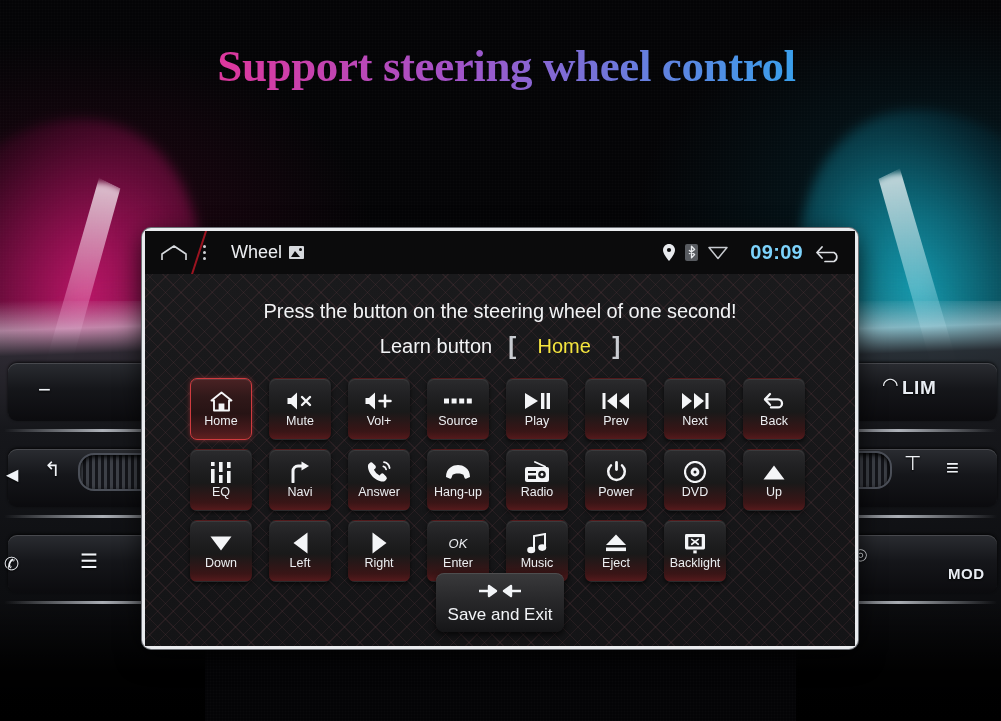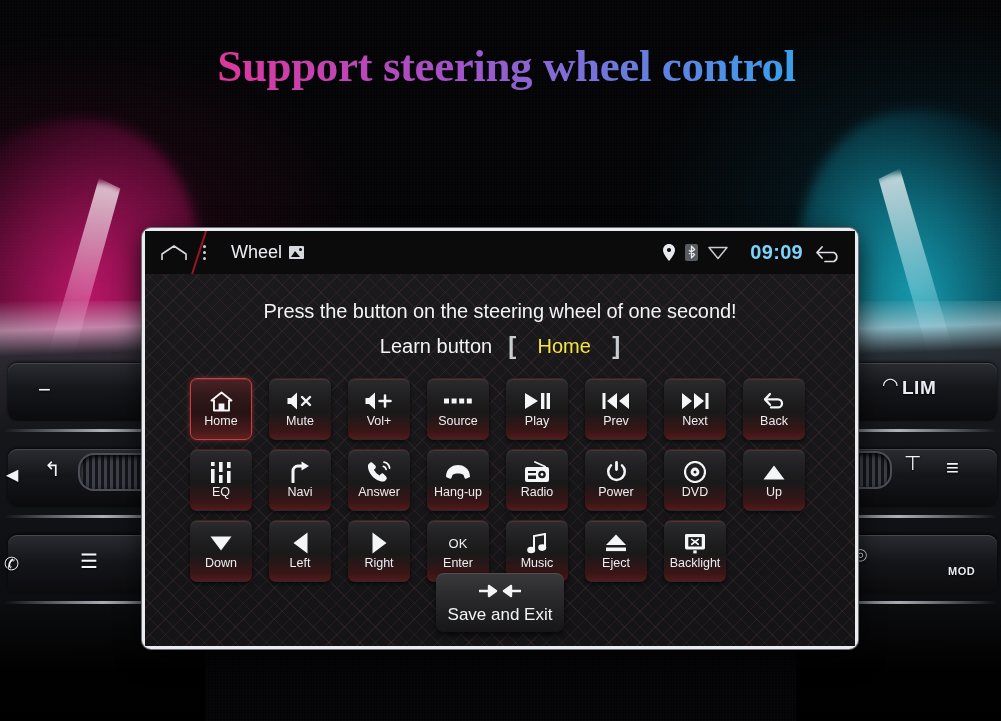--- a/index.html
+++ b/index.html
@@ -70,21 +70,21 @@
     background: linear-gradient(180deg, #2a2c31 0%, #15161a 45%, #0b0b0e 100%);
     box-shadow: 0 1px 0 rgba(255,255,255,0.14) inset, 0 -1px 3px rgba(0,0,0,0.8);
   }
   .wp-b1 { top: 62px; } .wp-b2 { top: 148px; } .wp-b3 { top: 234px; }
   .wp-sep {
     position: absolute; left: 2%; width: 96%; height: 3px;
     background: linear-gradient(90deg, transparent, rgba(225,230,238,0.75), transparent);
   }
   .wp-s1 { top: 128px; } .wp-s2 { top: 214px; } .wp-s3 { top: 300px; }
   .wp-txt {
-    position: absolute; color: #e9edf3; font-size: 11px; font-weight: 700;
+    position: absolute; color: #e9edf3; font-size: 15px; font-weight: 700;
     letter-spacing: .5px; text-shadow: 0 1px 2px #000;
     font-family: "Liberation Sans", sans-serif; white-space: nowrap;
   }
   .wp-glyph {
     position: absolute; color: #f0f3f7; font-size: 22px; line-height: 1;
     text-shadow: 0 1px 2px #000;
   }
   .wp-knurl {
     position: absolute; width: 82px; height: 38px; border-radius: 16px;
     background:
@@ -229,20 +229,21 @@
     height: 24px; display: flex; align-items: center; justify-content: center;
     color: #f4f5f7;
   }
   .key .klabel {
     color: #eceef1; font-size: 12.5px; line-height: 1.1;
     font-family: "Liberation Sans", sans-serif; white-space: nowrap;
   }
   .key .ktop {
     color: #eceef1; font-size: 13px; line-height: 1;
     font-family: "Liberation Sans", sans-serif;
+    font-style: italic;
   }
 
   
   .actions {
     position: absolute; left: 0; bottom: 14px; width: 100%;
     display: flex; justify-content: center; gap: 34px;
   }
   .act {
     border-radius: 8px; padding: 8px 12px 7px;
     background: linear-gradient(180deg, #3a3a3c 0%, #2a2a2c 40%, #202022 70%, #151517 100%);

